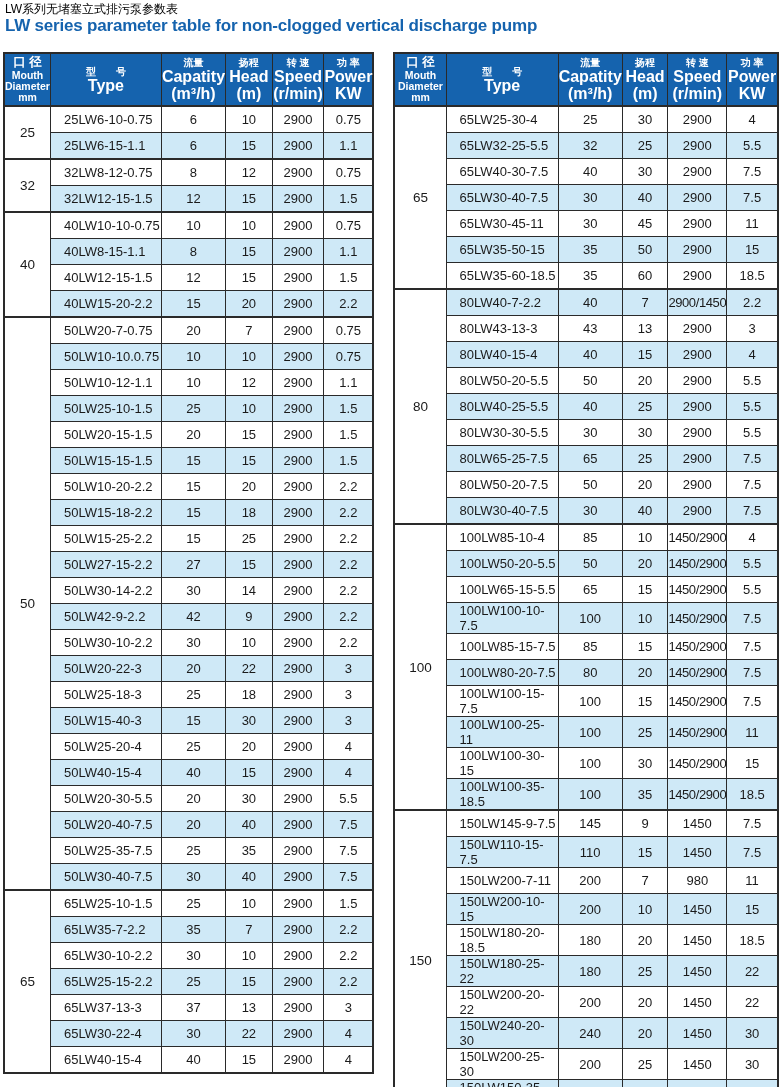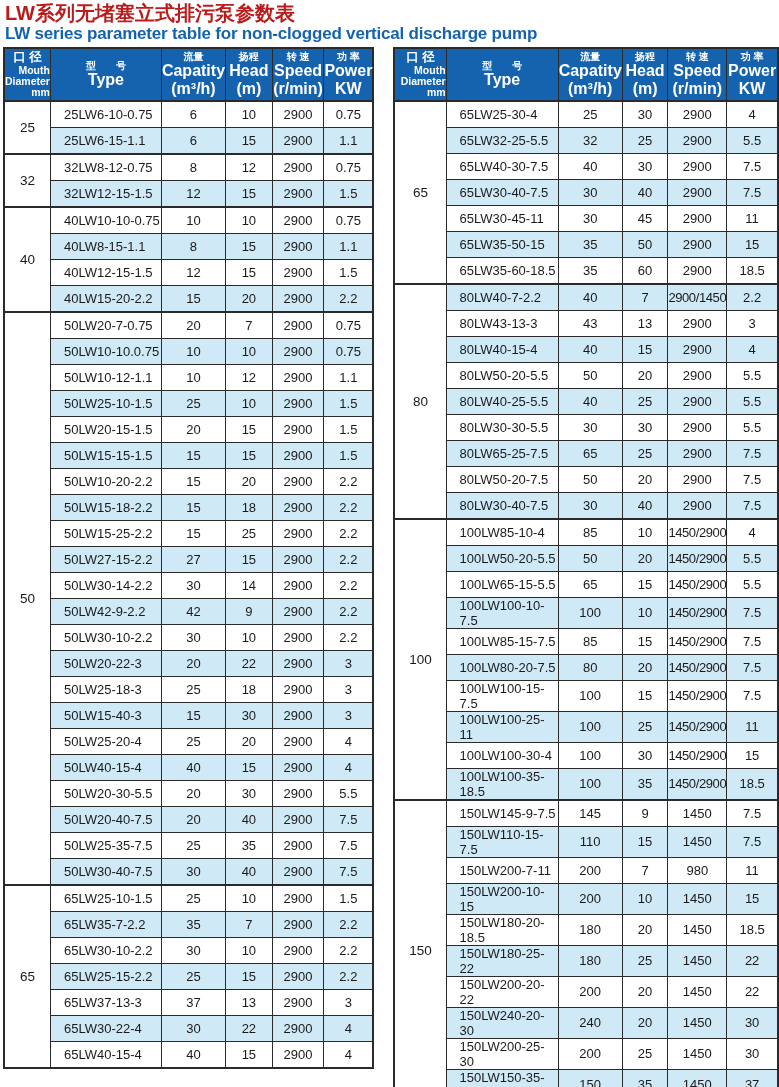--- a/index.html
+++ b/index.html
@@ -2,22 +2,22 @@
 <html><head>
 <meta charset="utf-8">
 <style>
   html,body{margin:0;padding:0;}
   body{
     width:779px;height:1087px;overflow:hidden;background:#ffffff;
     font-family:"Liberation Sans","DejaVu Sans",sans-serif;
     -webkit-font-smoothing:antialiased;
   }
   .titles{margin:3px 0 2px 5px;line-height:1.05;}
-  .title-zh{font-size:20px;font-weight:bold;color:#b91c1c;margin:0;}
-  .title-en{font-size:17px;font-weight:bold;color:#1563ae;margin:1px 0 4px 0;letter-spacing:-0.2px;}
+  .title-zh{font-size:12px;font-weight:normal;color:#000000;margin:0;}
+  .title-en{font-size:17px;font-weight:bold;color:#1563ae;margin:1px 0 18px 0;letter-spacing:-0.2px;}
   .tables-wrap{display:flex;gap:19px;margin:3px 0 0 3px;align-items:flex-start;}
 
   table.pump{border-collapse:collapse;table-layout:fixed;}
   table.pump,table.pump th,table.pump td{border:1px solid #2a2a2a;}
   table.pump{border-width:2px;}
   table.pump thead th{border-bottom-width:2px;}
   tr.section-start td{border-top-width:2px;}
 
   
   .t-left col.c1{width:45px}.t-left col.c2{width:127px}.t-left col.c3{width:52px}
@@ -26,21 +26,21 @@
   .t-right col.c4{width:48px}.t-right col.c5{width:53px}.t-right col.c6{width:52px}
 
   table.pump thead th{
     background:#1563ae;color:#ffffff;font-weight:bold;
     padding:2px 0;vertical-align:middle;line-height:1.1;
   }
   table.pump thead th div{text-align:center;}
   table.pump thead th div:first-child{font-size:10px;}
   table.pump thead th div:not(:first-child){font-size:16px;}
   table.pump thead th.diam-h div:first-child{font-size:12.5px;}
-  table.pump thead th.diam-h div:not(:first-child){font-size:10.5px;line-height:1.05;text-align:right;}
+  table.pump thead th.diam-h div:not(:first-child){font-size:10.5px;line-height:1.05;}
 
   table.pump td{
     height:25px;padding:0;font-size:13px;color:#1a1a1a;
     text-align:center;vertical-align:middle;background:#ffffff;
   }
   table.pump td.type{text-align:left;padding-left:13px;letter-spacing:0;}
   table.pump td.diam{font-size:13.5px;}
   tr.stripe td{background:#cfe9f7;}
   td.diam{background:#ffffff !important;}
   td.dual{font-size:10px;letter-spacing:-0.4px;}
@@ -575,21 +575,21 @@
           <td class="num">7.5</td>
         </tr>
         <tr class="stripe">
           <td class="type">100LW100-25-11</td>
           <td class="num">100</td>
           <td class="num">25</td>
           <td class="num dual">1450/2900</td>
           <td class="num">11</td>
         </tr>
         <tr>
-          <td class="type">100LW100-30-4</td>
+          <td class="type">100LW100-30-15</td>
           <td class="num">100</td>
           <td class="num">30</td>
           <td class="num dual">1450/2900</td>
           <td class="num">15</td>
         </tr>
         <tr class="stripe">
           <td class="type">100LW100-35-18.5</td>
           <td class="num">100</td>
           <td class="num">35</td>
           <td class="num dual">1450/2900</td>

